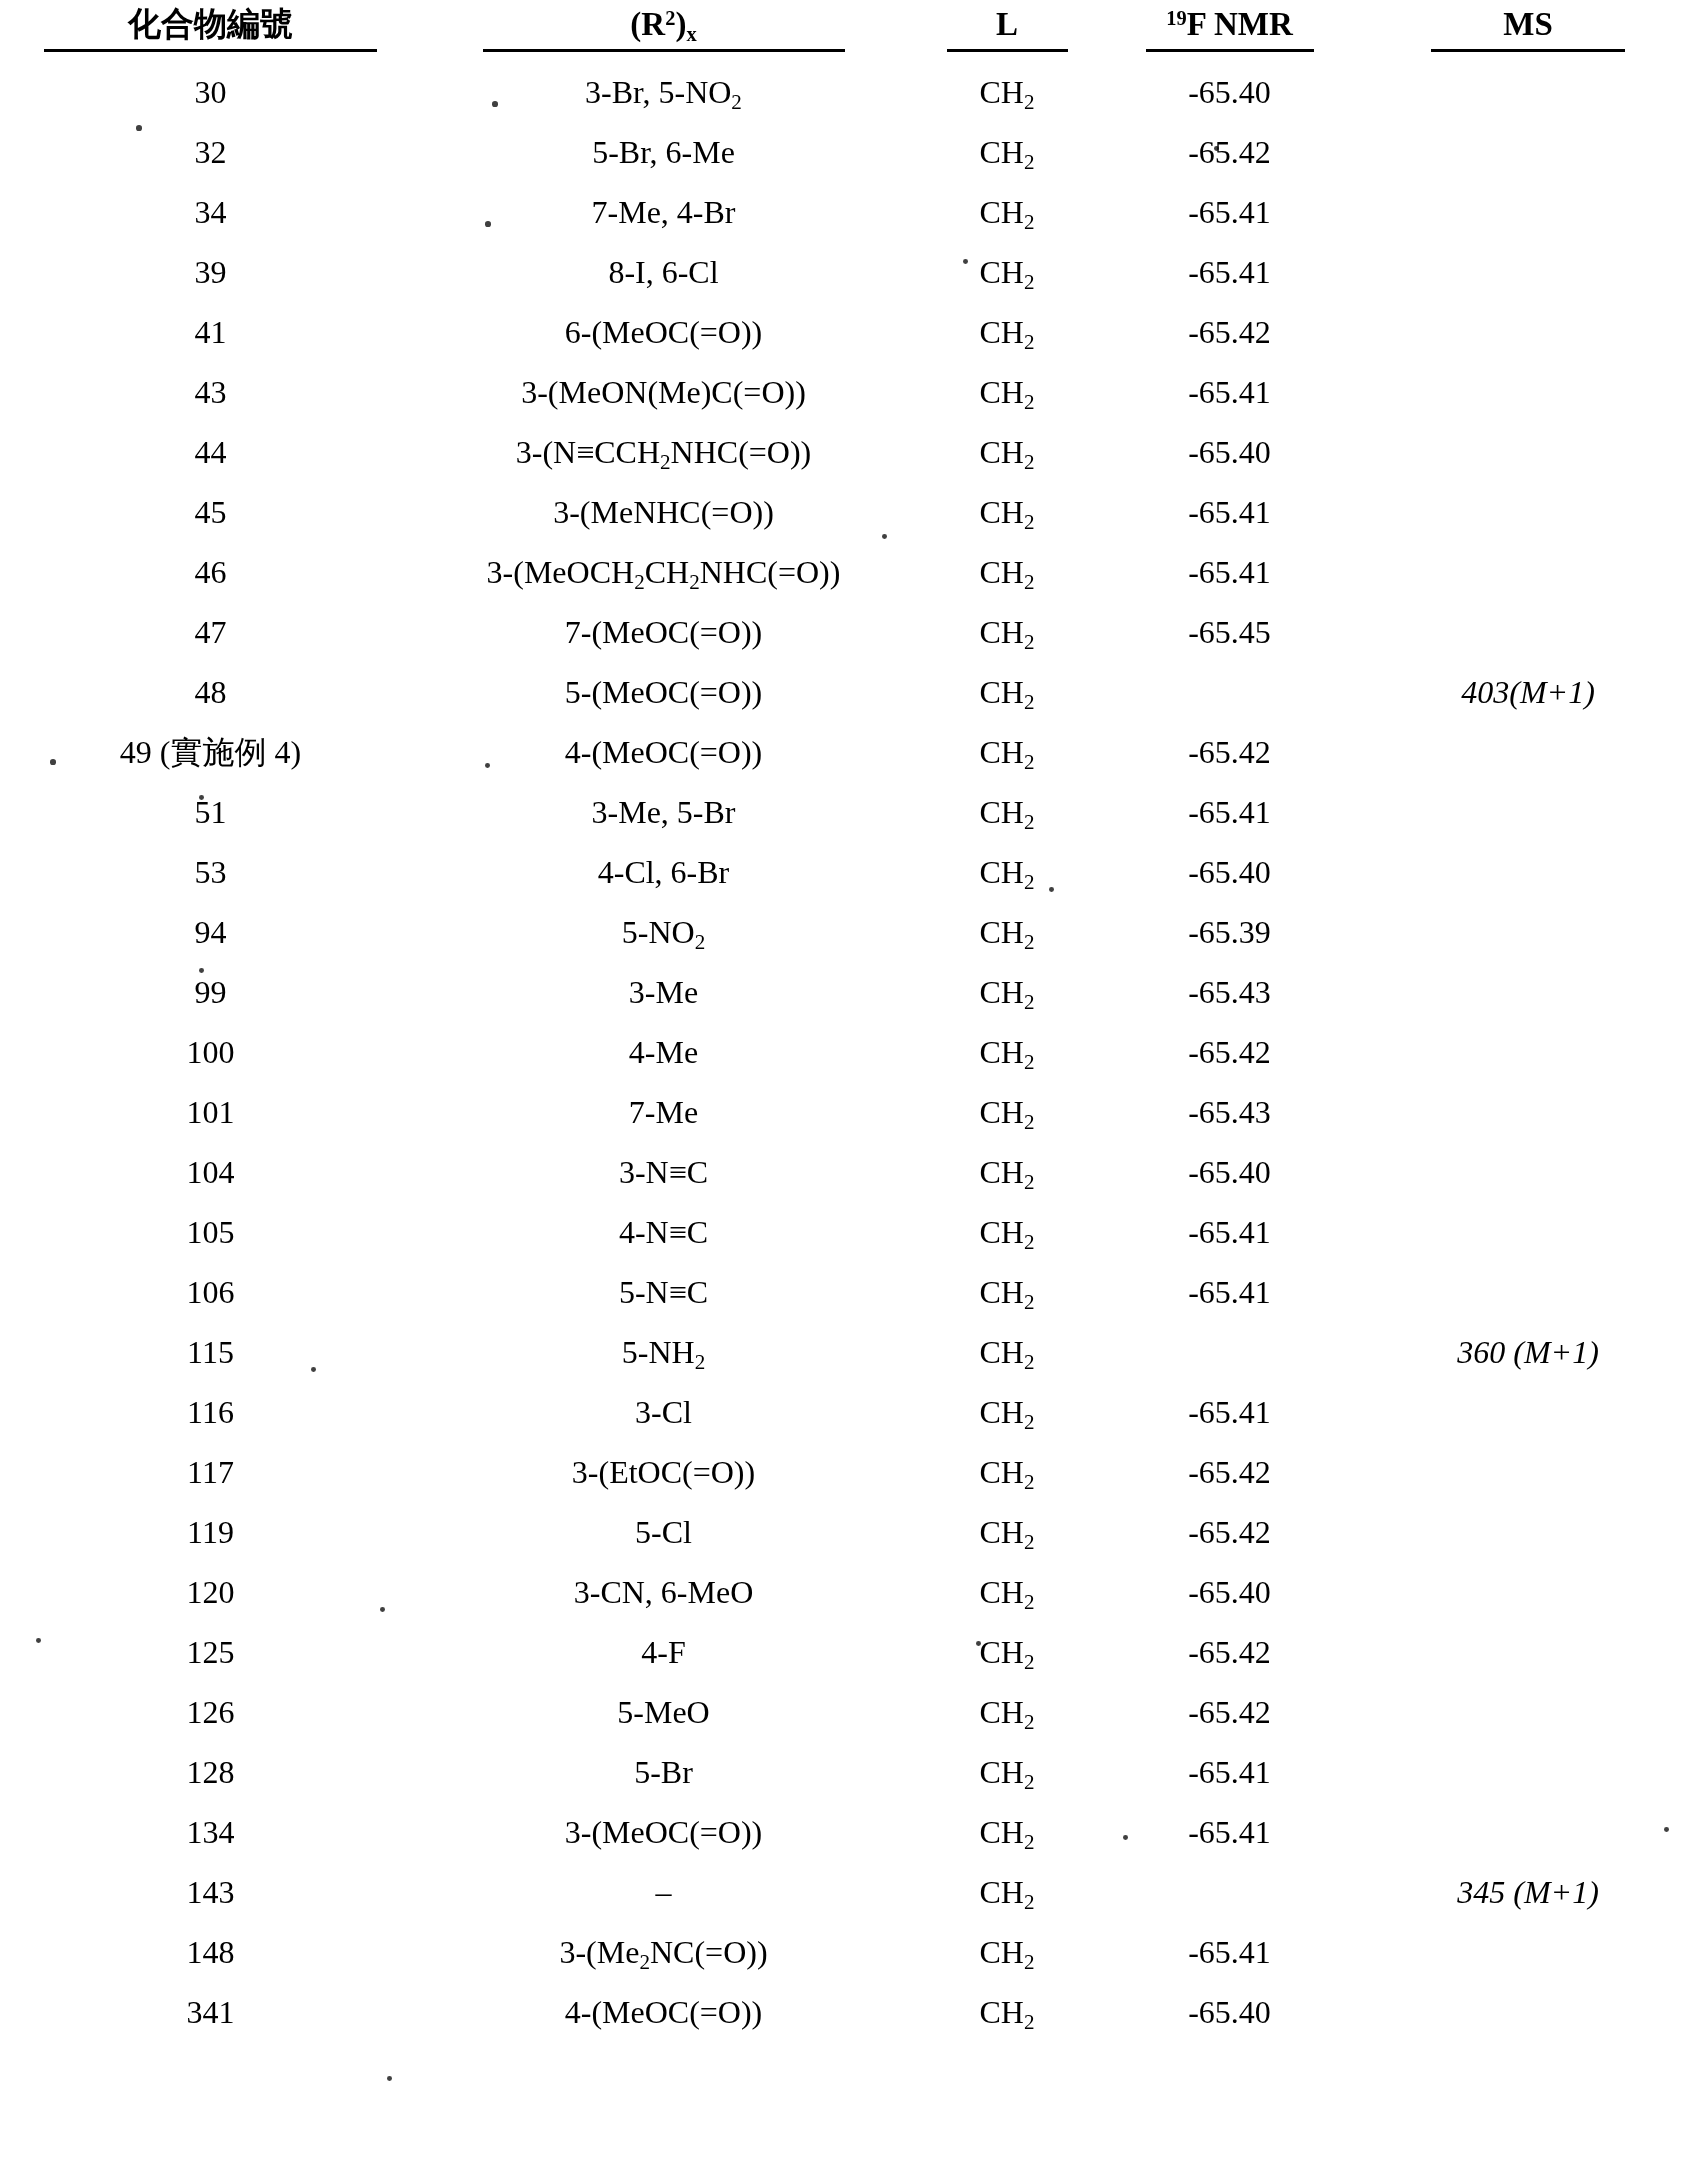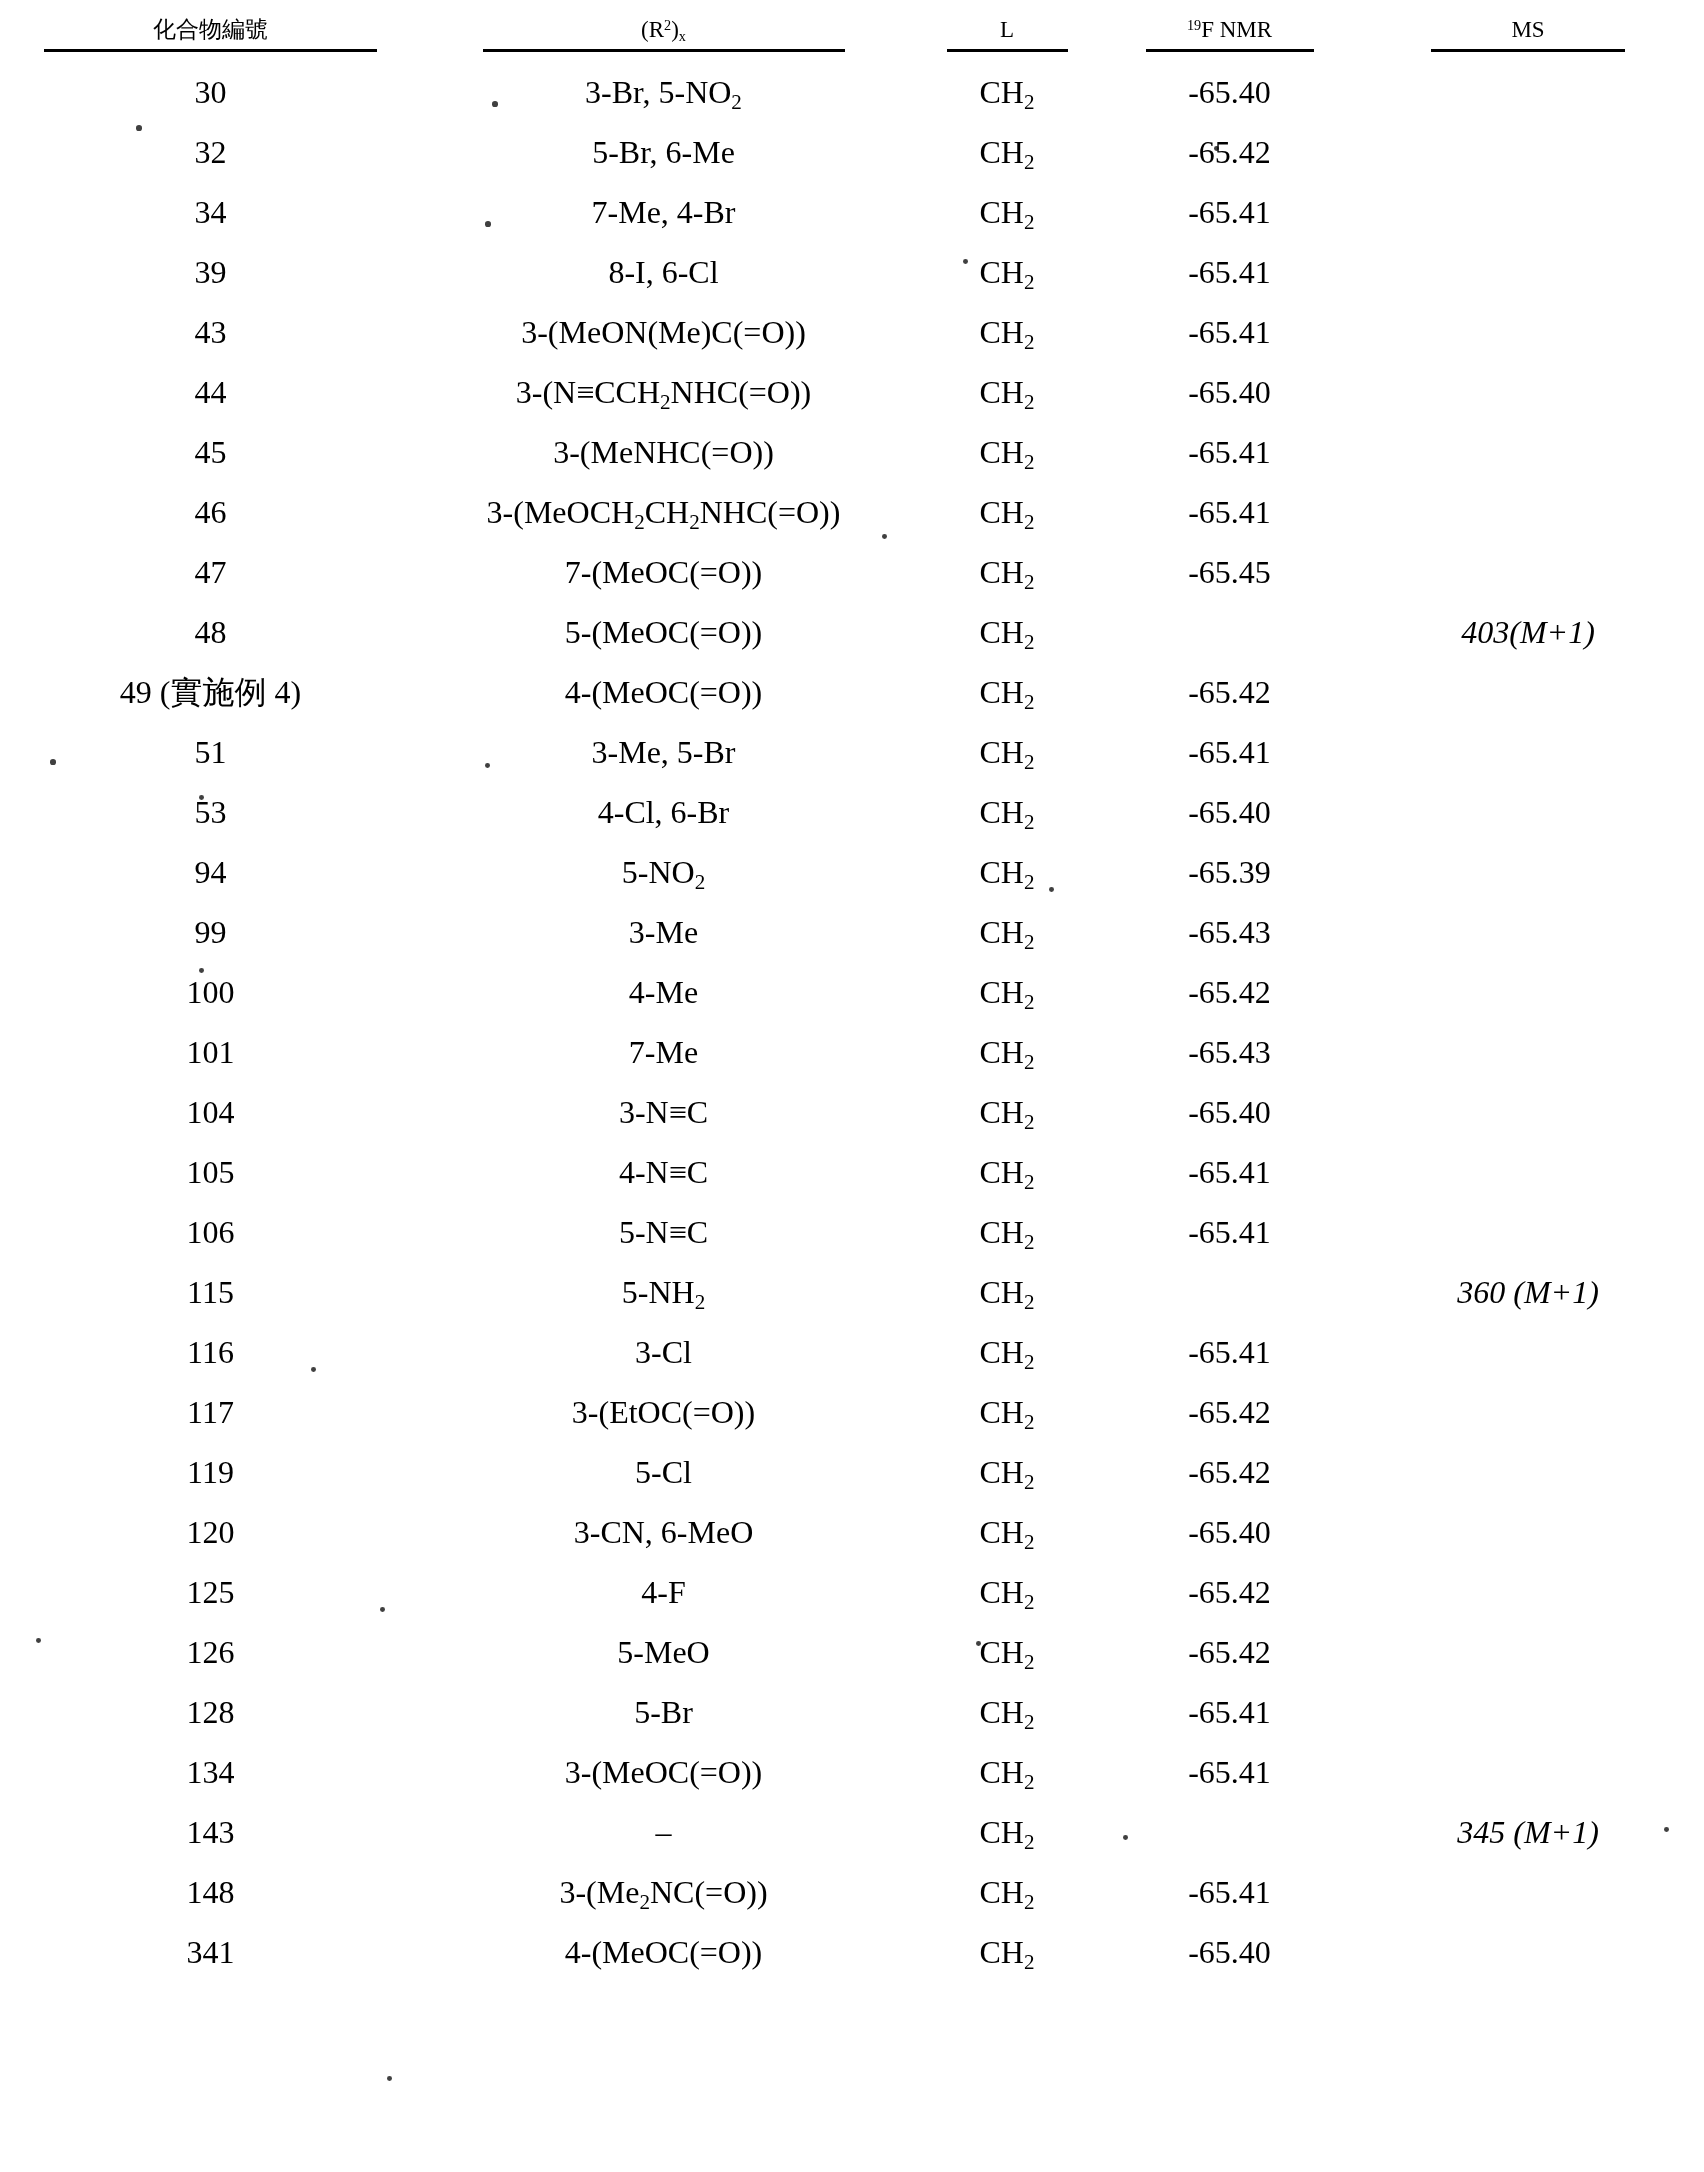--- a/index.html
+++ b/index.html
@@ -33,22 +33,22 @@
   }
 
   
   col.col-num   { width: 421px; }
   col.col-r2    { width: 485px; }
   col.col-l     { width: 202px; }
   col.col-nmr   { width: 243px; }
   col.col-ms    { width: 354px; }
 
   thead th {
-    font-weight: normal;
-    font-size: 23px;
+    font-weight: bold;
+    font-size: 33px;
     text-align: center;
     vertical-align: bottom;
     padding: 4.9px 0 11.3px 0;
     height: 47px;
     line-height: 1.0;
     position: relative;
   }
 
   
   thead th .rule {
@@ -171,20 +171,27 @@
           <td class="cell-ms"></td>
         </tr>
         <tr>
           <td class="cell-num">39</td>
           <td class="cell-r2">8-I, 6-Cl</td>
           <td class="cell-l">CH<sub>2</sub></td>
           <td class="cell-nmr">-65.41</td>
           <td class="cell-ms"></td>
         </tr>
         <tr>
+          <td class="cell-num">41</td>
+          <td class="cell-r2">6-(MeOC(=O))</td>
+          <td class="cell-l">CH<sub>2</sub></td>
+          <td class="cell-nmr">-65.42</td>
+          <td class="cell-ms"></td>
+        </tr>
+        <tr>
           <td class="cell-num">43</td>
           <td class="cell-r2">3-(MeON(Me)C(=O))</td>
           <td class="cell-l">CH<sub>2</sub></td>
           <td class="cell-nmr">-65.41</td>
           <td class="cell-ms"></td>
         </tr>
         <tr>
           <td class="cell-num">44</td>
           <td class="cell-r2">3-(N≡CCH<sub>2</sub>NHC(=O))</td>
           <td class="cell-l">CH<sub>2</sub></td>

